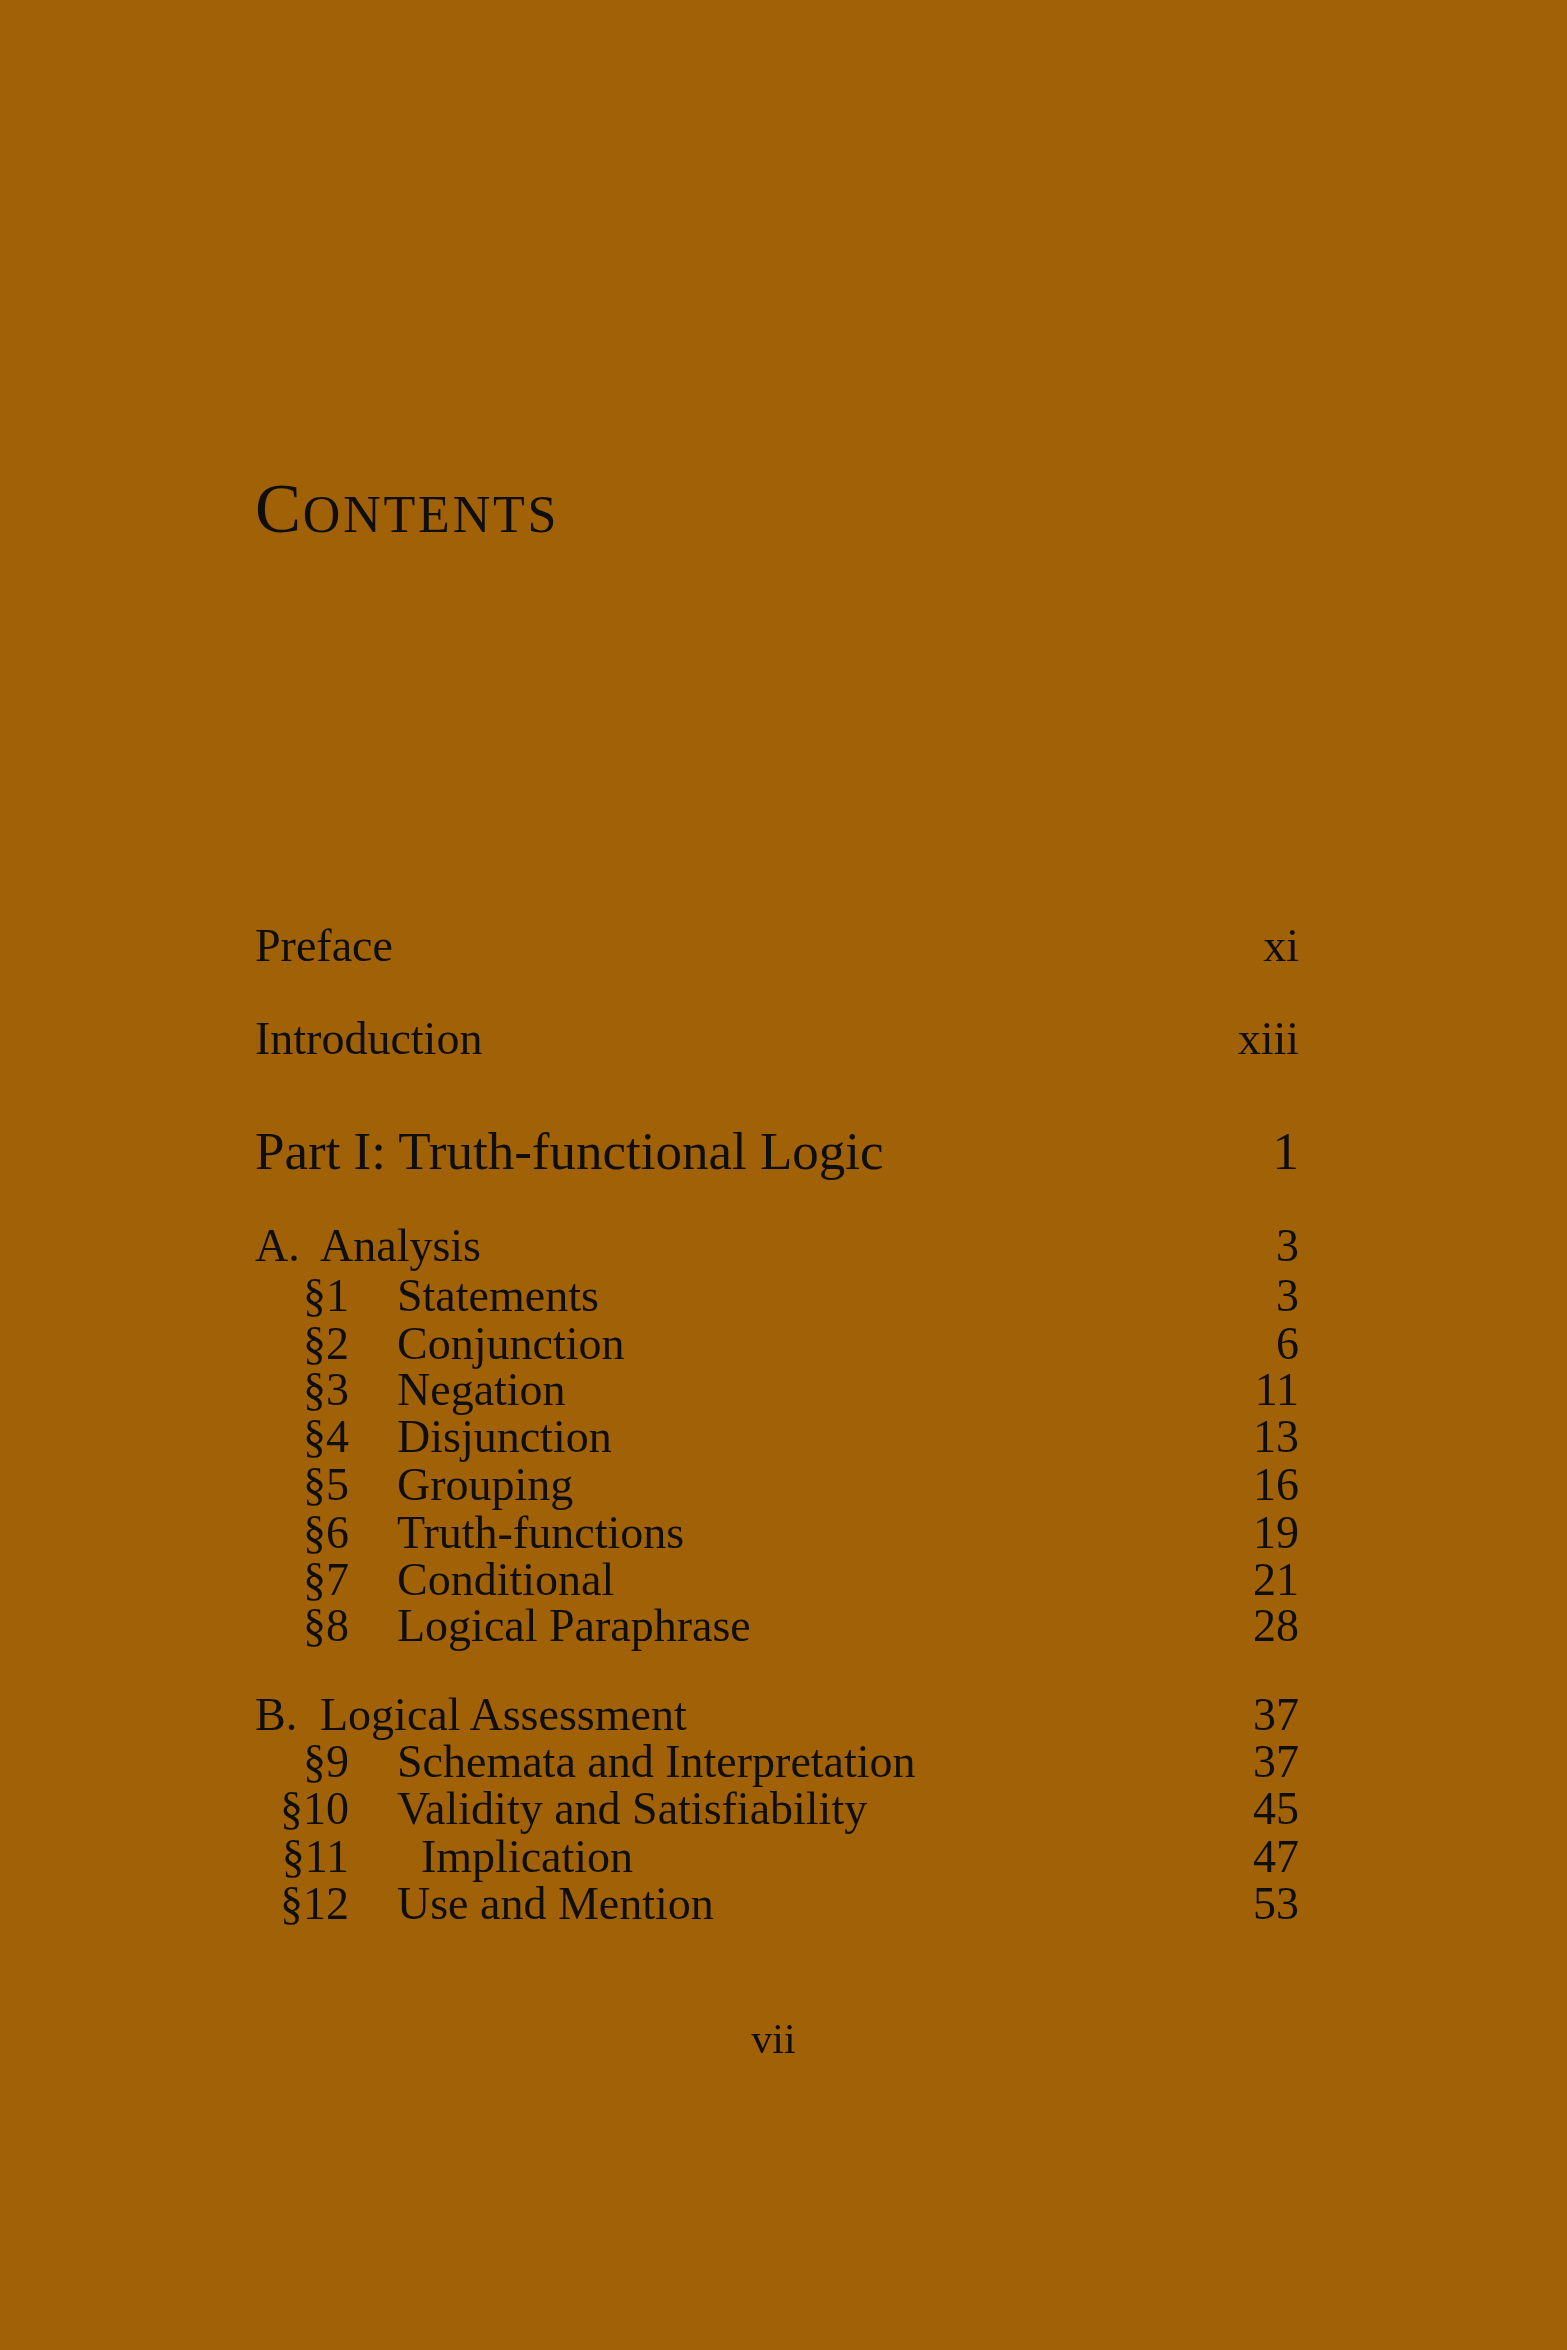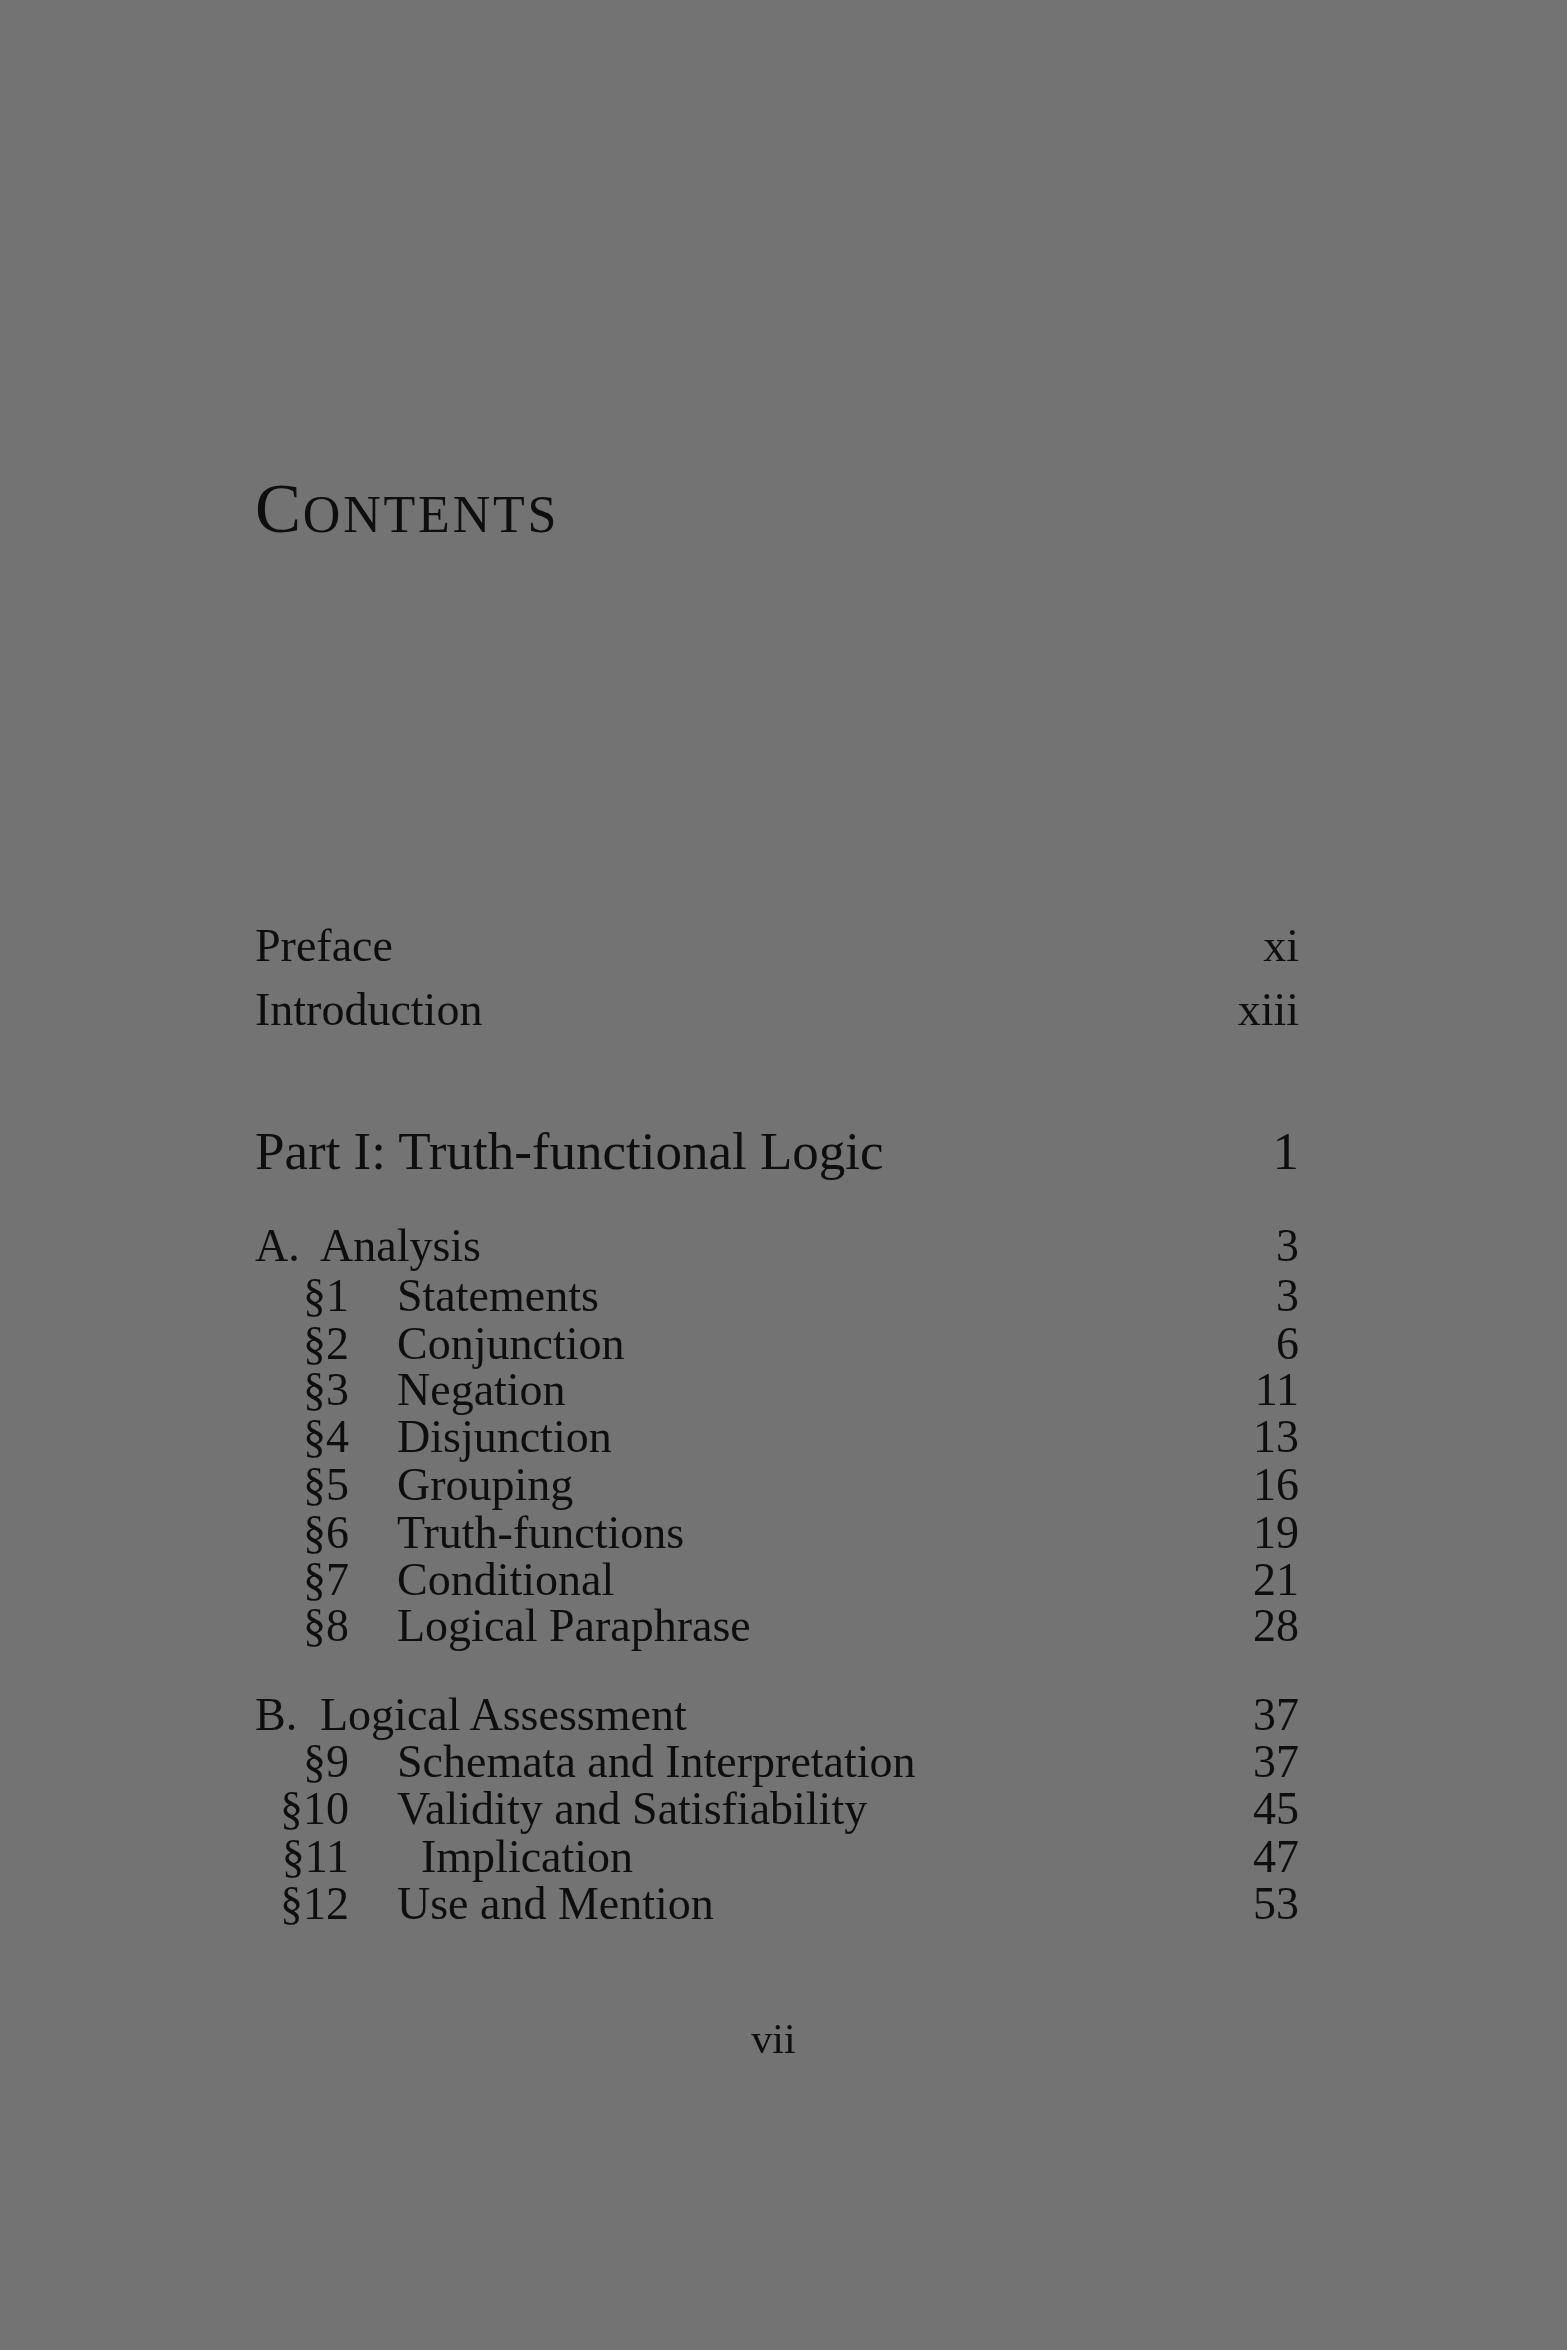--- a/index.html
+++ b/index.html
@@ -10,21 +10,21 @@
     width: 1568px;
     height: 2351px;
     background: #ffffff;
     position: relative;
     font-family: "Liberation Serif", "DejaVu Serif", serif;
     color: #0e0e0e;
   }
   .page {
     position: absolute;
     inset: 0;
-    background: #737373;
+    background: #a16207;
   }
   .heading {
     position: absolute;
     left: 255px;
     top: 475px;
     margin: 0;
     font-weight: 400;
     font-size: 69px;
     line-height: 1;
     letter-spacing: 1.8px;
@@ -58,21 +58,21 @@
   }
   .row.sub .num {
     flex: none;
     width: 94px;
     text-align: right;
   }
   .row.sub .label {
     margin-left: 48px;
   }
   .r0  { top: 923px; justify-content: flex-end; }
-  .r1  { top: 987px; }
+  .r1  { top: 1016px; }
   .r2  { top: 1125px; }
   .r3  { top: 1223px; }
   .r4  { top: 1273px; }
   .r5  { top: 1321px; }
   .r6  { top: 1367px; }
   .r7  { top: 1414px; }
   .r8  { top: 1462px; }
   .r9  { top: 1510px; }
   .r10 { top: 1557px; }
   .r11 { top: 1603px; }

